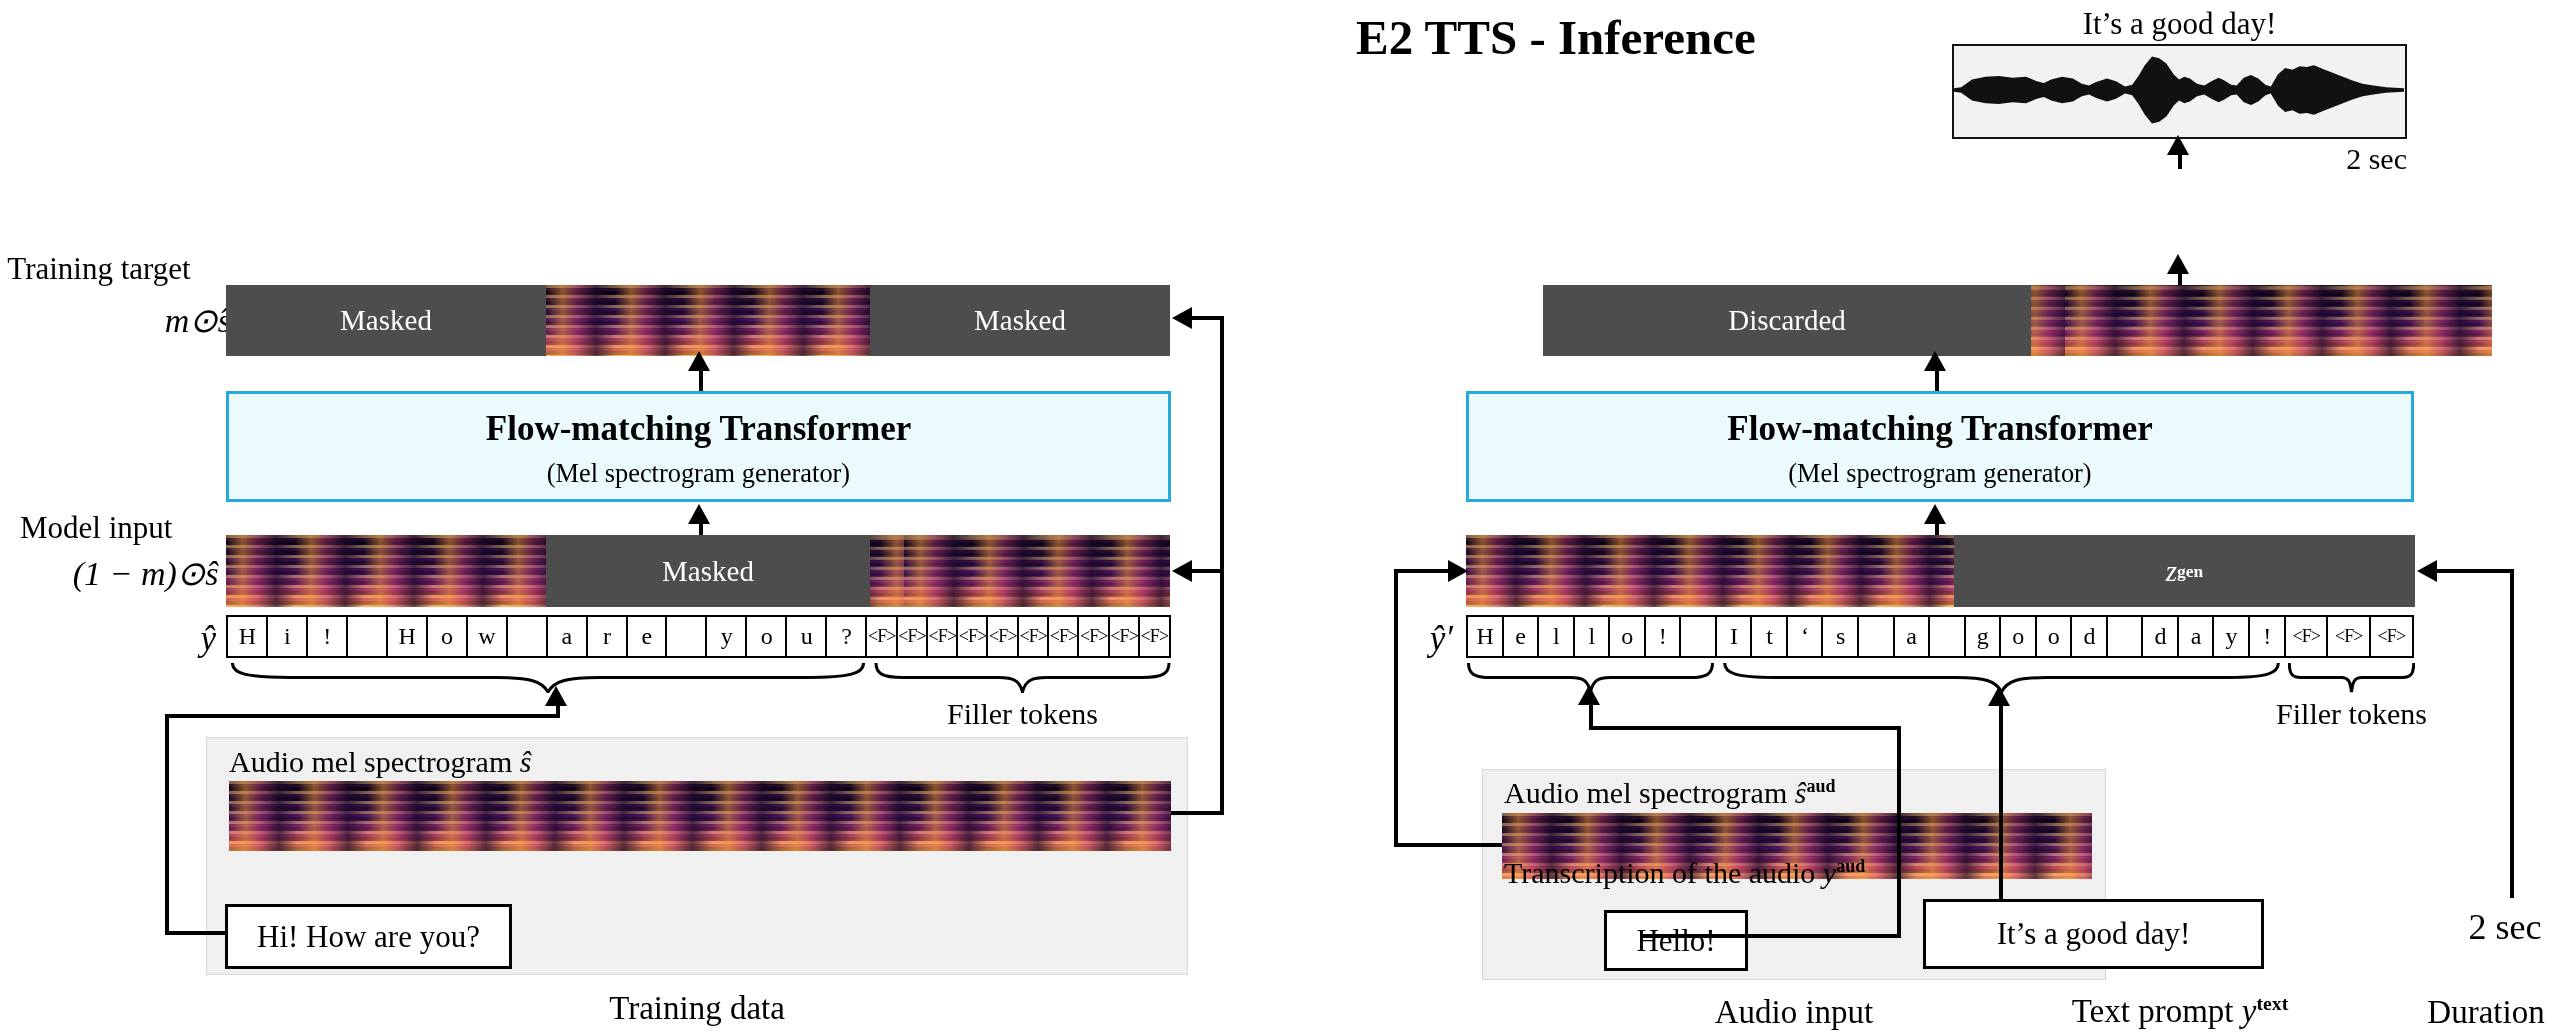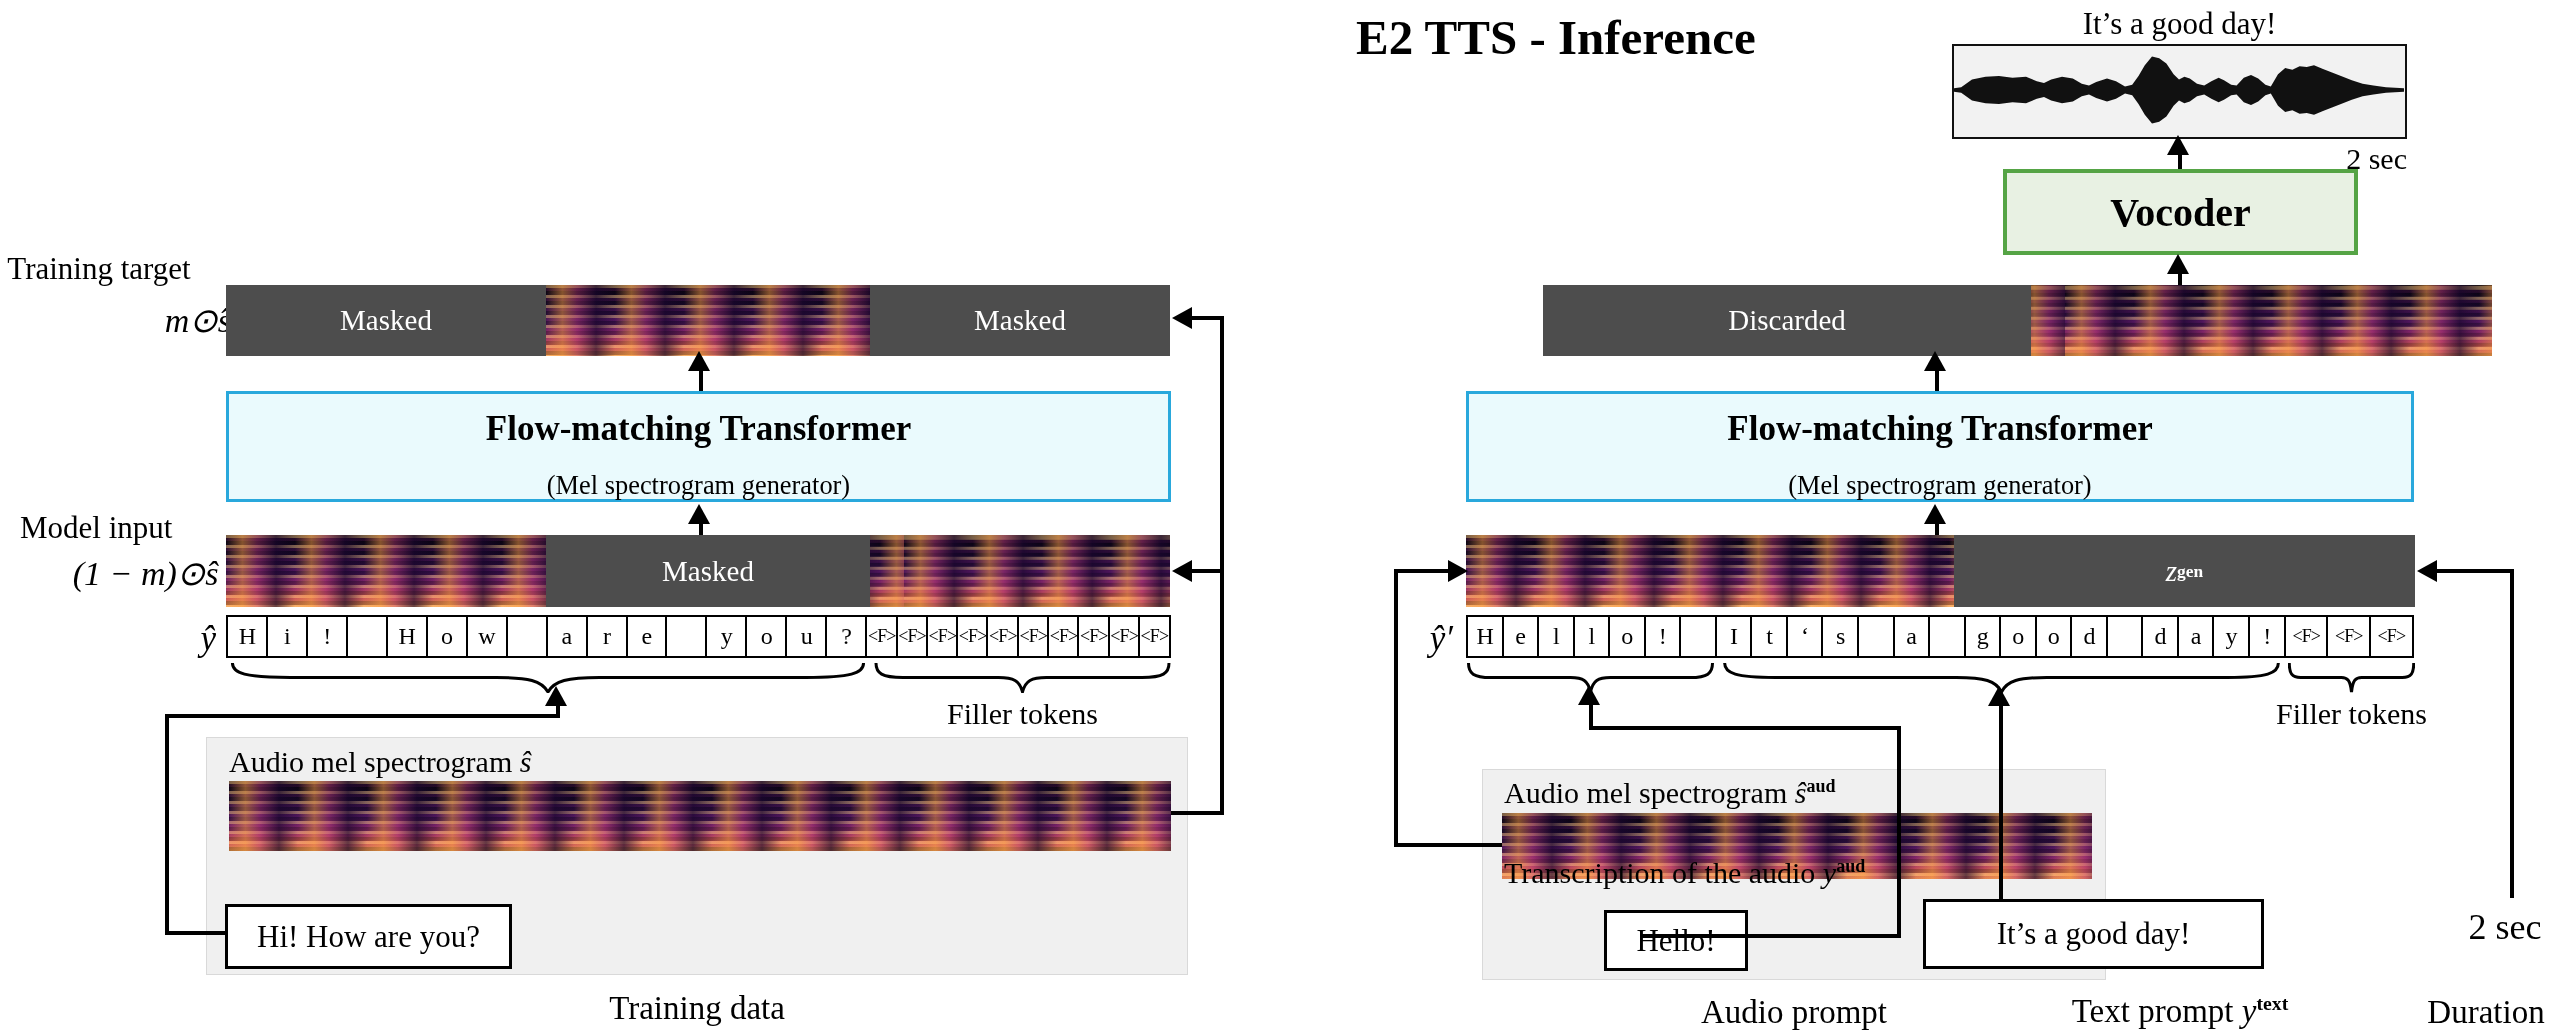--- a/index.html
+++ b/index.html
@@ -19,21 +19,21 @@
     background-image:
       repeating-linear-gradient(90deg, rgba(252,160,70,0) 0px, rgba(252,160,70,.50) 16.4px,
          rgba(190,60,120,.40) 31px, rgba(25,6,45,.65) 50px, rgba(252,160,70,0) 69px),
       repeating-linear-gradient(180deg, rgba(255,205,135,.45) 0px, rgba(255,205,135,.45) 2.7px,
          rgba(140,35,105,.18) 2.7px, rgba(140,35,105,.18) 6.4px, rgba(0,0,0,.28) 6.4px, rgba(0,0,0,.28) 10px),
       linear-gradient(180deg,#090410 0%,#1c0a32 28%,#43135a 52%,#8c296b 70%,#d75b55 86%,#f59d4e 100%);}
   .spec2{background-position:34px 0,0 1.8px,0 0;}
   
   .tbox{border:3.6px solid #29a8dc;background:#eafafd;text-align:center;box-sizing:border-box;}
   .tbox .t1{font-weight:bold;font-size:35px;margin-top:14.6px;}
-  .tbox .t2{font-size:26.4px;margin-top:21px;}
+  .tbox .t2{font-size:26.4px;margin-top:9px;}
   .vbox{border:4.6px solid #55a445;background:#e8f1e3;box-sizing:border-box;
         display:flex;align-items:center;justify-content:center;font-weight:bold;font-size:40px;}
   
   .trow{position:absolute;display:flex;background:#fff;}
   .tcell{flex:44 1 0;border:2.7px solid #000;background:#fff;display:flex;align-items:center;
          justify-content:center;font-size:24px;box-sizing:border-box;}
   .tcell + .tcell{margin-left:-2.7px;}
   .tcell.filler{flex:33 1 0;font-size:18px;letter-spacing:-0.9px;}
   .trow.rrow .tcell{flex:39 1 0;}
   .trow.rrow .tcell.filler{flex:47 1 0;}
@@ -148,21 +148,20 @@
   <div class="abs ttl" style="left:1356px;top:9px;">E2 TTS - Inference</div>
 
   <div class="abs lbl" style="left:1952px;top:5.5px;width:455px;text-align:center;font-size:31px;">It’s a good day!</div>
   <div class="wavebox" style="left:1952px;top:44px;width:455px;height:95px;">
     <svg width="450" height="88" viewBox="0 0 500 100" preserveAspectRatio="none">
       <polygon fill="#111" points="0,48 8,47 20,38 35,35 50,34 65,36 80,35 92,40 100,42 108,38 120,35 132,37 142,43 150,45 158,41 170,37 180,40 190,46 198,44 205,34 212,22 220,12 228,14 236,20 244,32 250,38 256,35 262,37 270,43 278,45 286,40 294,36 300,39 308,44 314,45 322,36 330,33 338,37 346,44 352,46 360,32 368,25 376,27 384,23 392,24 400,22 410,26 420,30 430,34 442,39 454,43 466,45 480,47 500,48 500,52 480,53 466,55 454,57 442,61 430,66 420,70 410,74 400,78 392,76 384,77 376,73 368,75 360,68 352,54 346,56 338,63 330,67 322,64 314,55 308,56 300,61 294,64 286,60 278,55 270,57 262,63 256,65 250,62 244,68 236,80 228,86 220,88 212,78 205,66 198,56 190,54 180,60 170,63 158,59 150,55 142,57 132,63 120,65 108,62 100,58 92,60 80,65 65,64 50,66 35,65 20,62 8,53 0,52"></polygon>
     </svg>
   </div>
   <div class="abs lbl" style="left:2280px;top:142px;width:127px;text-align:right;font-size:30px;">2 sec</div>
 
-  <div class="abs vbox" style="left:2003px;top:169px;width:355px;height:86px;">Vocoder</div>
 
   <div class="vl" style="left:2178px;top:153px;height:16.4px;"></div>
   <div class="ah-up" style="left:2167px;top:135px;"></div>
 
   <div class="vl" style="left:2178px;top:272px;height:14.6px;"></div>
   <div class="ah-up" style="left:2167px;top:254px;"></div>
 
   <div class="abs" style="left:1543px;top:285px;width:1112px;height:71px;">
     <div class="seg mask" style="left:0;width:488px;">Discarded</div>
     <div class="seg spec spec2" style="left:488px;width:461px;"></div>
@@ -226,21 +225,21 @@
   <svg class="brace" style="left:2288px;top:662px;" width="127" height="31" viewBox="0 0 100 30" preserveAspectRatio="none">
     <path d="M1,1 C1,11 3,15 10,15 L42,15 C47,15 49,18 50,29 C51,18 53,15 58,15 L90,15 C97,15 99,11 99,1" stroke="#000" stroke-width="3" fill="none" vector-effect="non-scaling-stroke"></path>
   </svg>
   <div class="abs lbl" style="left:2215px;top:697px;width:273px;text-align:center;font-size:30px;">Filler tokens</div>
 
   <div class="gbox" style="left:1482px;top:769px;width:624px;height:211px;"></div>
   <div class="abs lbl" style="left:1504px;top:776px;"><span>Audio mel spectrogram </span><span class="math">ŝ</span><sup>aud</sup></div>
   <div class="abs spec" style="left:1502px;top:813px;width:590px;height:66px;"></div>
   <div class="abs lbl" style="left:1504px;top:856px;"><span>Transcription of the audio </span><span class="math">y</span><sup>aud</sup></div>
   <div class="wbox" style="left:1564px;top:910px;width:138px;height:55px;margin-left:40px;">Hello!</div>
-  <div class="abs cap" style="left:1482px;top:994px;width:624px;">Audio prompt</div>
+  <div class="abs cap" style="left:1482px;top:994px;width:624px;">Audio input</div>
 
   <div class="wbox" style="left:1923px;top:899px;width:335px;height:64px;">It’s a good day!</div>
   <div class="abs cap" style="left:1998px;top:992px;width:364px;"><span>Text prompt </span><span class="math">y</span><sup>text</sup></div>
 
   <div class="abs" style="left:2414px;top:906px;width:182px;text-align:center;font-size:36px;">2 sec</div>
   <div class="abs cap" style="left:2396px;top:994px;width:180px;">Duration</div>
 
   <div class="hl" style="left:1642px;top:934px;width:259px;"></div>
   <div class="vl" style="left:1897px;top:726px;height:211px;"></div>
   <div class="hl" style="left:1589px;top:726px;width:311px;"></div>

